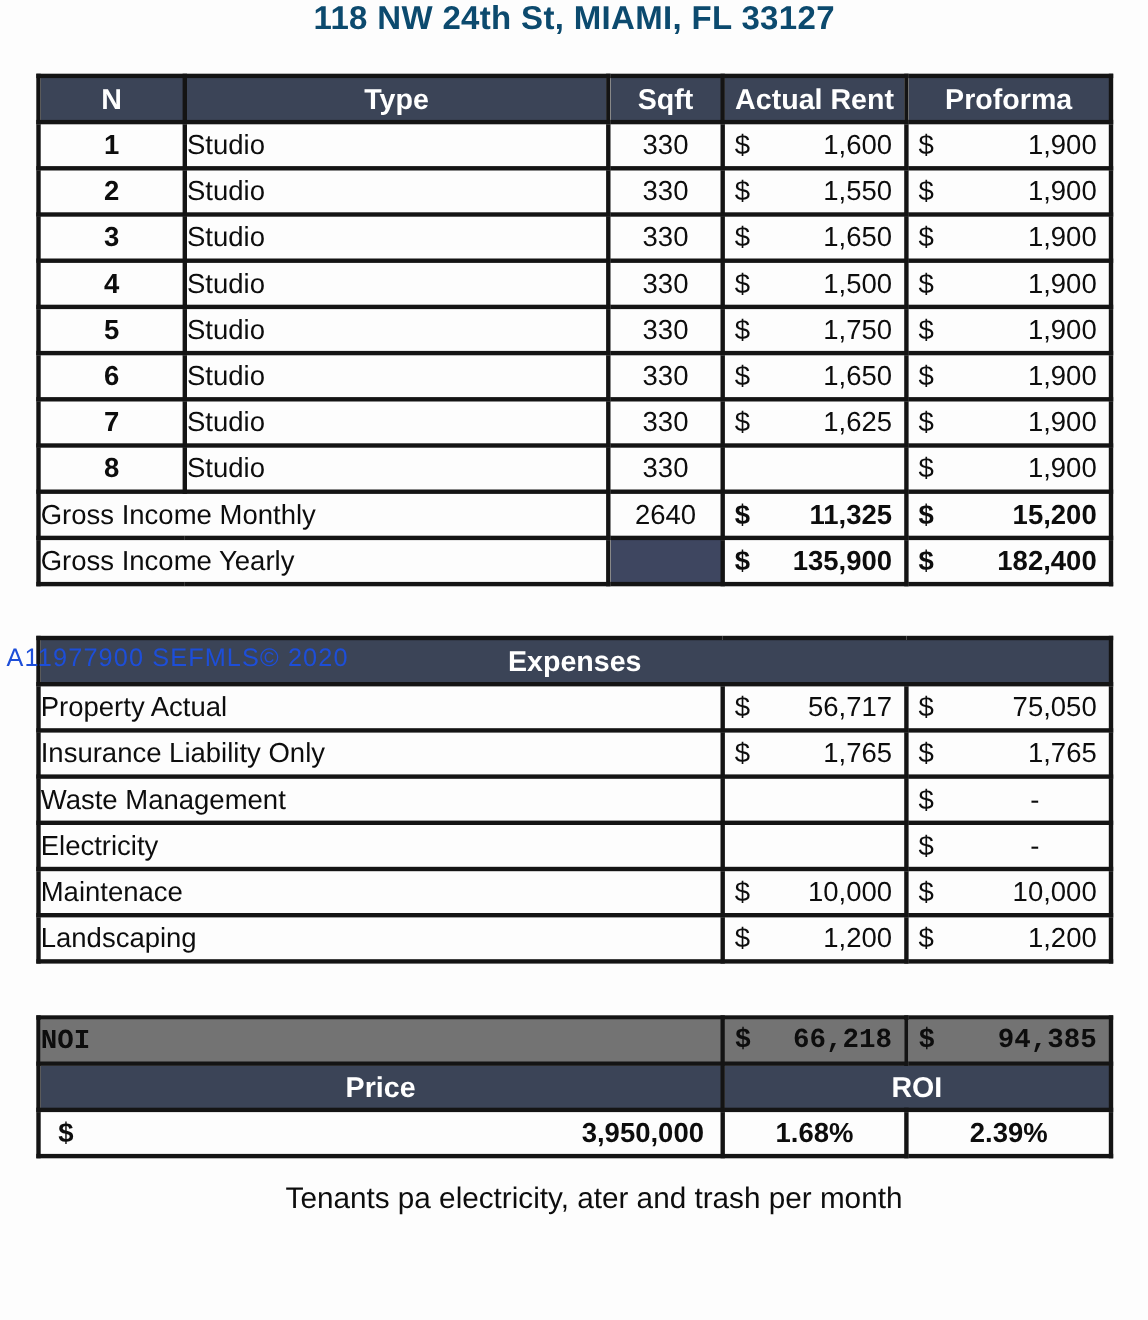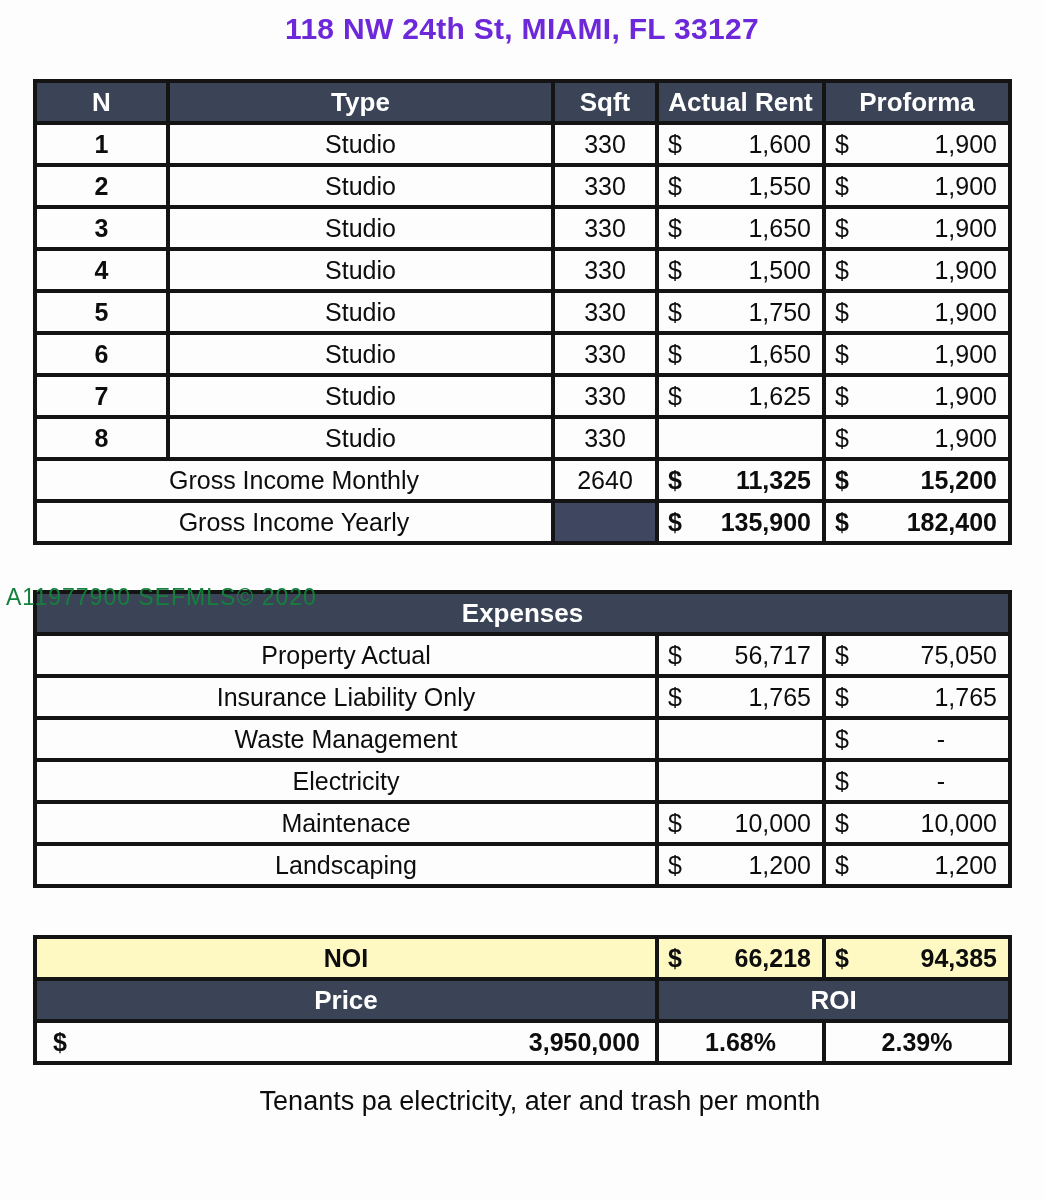--- a/index.html
+++ b/index.html
@@ -5,26 +5,25 @@
   html, body { margin: 0; padding: 0; }
   body {
     width: 1044px; height: 1200px;
     background: #fdfdfd;
     color: #0d0d0d;
     font-family: "Liberation Sans", sans-serif;
     position: relative;
     overflow: hidden;
   }
   .title {
-    padding-top: 12px;
     text-align: center;
     font-size: 30px;
     font-weight: 700;
     letter-spacing: .3px;
-    color: #6d28d9;
+    color: #0c4a6e;
   }
   table.tbl {
     border-collapse: collapse;
     table-layout: fixed;
     width: 975px;
     margin-left: 33px;
   }
   .tbl td, .tbl th {
     border: 4px solid #141414;
     height: 38px;
@@ -43,41 +42,41 @@
   .rent-table { margin-top: 33px; }
   .expenses-table { margin-top: 45px; }
   .summary-table { margin-top: 47px; }
   col.c-n { width: 133px; }
   col.c-type { width: 385px; }
   col.c-sqft { width: 104px; }
   col.c-act { width: 167px; }
   col.c-pro { width: 186px; }
   col.c-label { width: 622px; }
   .cell-n { text-align: center; font-weight: 700; }
-  .cell-label { text-align: center; padding-left: 7px; }
+  .cell-label { text-align: left; padding-left: 7px; }
   .cell-sqft { text-align: center; margin-top: 48px; }
   .money {
     display: flex;
     justify-content: space-between;
     align-items: center;
     padding: 0 11px 0 9px;
     line-height: 38px;
   }
   .bold, td.bold, .money.bold { font-weight: 700; }
   .row-bold td { font-weight: 700; }
   .filled { background: #3e4660; }
-  .noi-row td { background: #fef9c3; font-weight: 700; }
+  .noi-row td { background: #737373; font-weight: 700; font-family: Liberation Mono, monospace; }
   .pct { text-align: center; padding-right: 13px; font-weight: 700; }
   .price-money { font-weight: 700; padding-left: 16px; padding-right: 15px; }
   .dash { margin-right: 52px; }
   .watermark {
     position: absolute;
     left: 6px; top: 584px;
     font-size: 23px;
-    color: #15803d;
+    color: #1d4ed8;
     letter-spacing: 1px;
     z-index: 3;
   }
   .footer { margin: 21px 0 0 36px; font-size: 27px; text-align: center; }
 </style>
 </head>
 <body>
 
 <div class="page">
 

